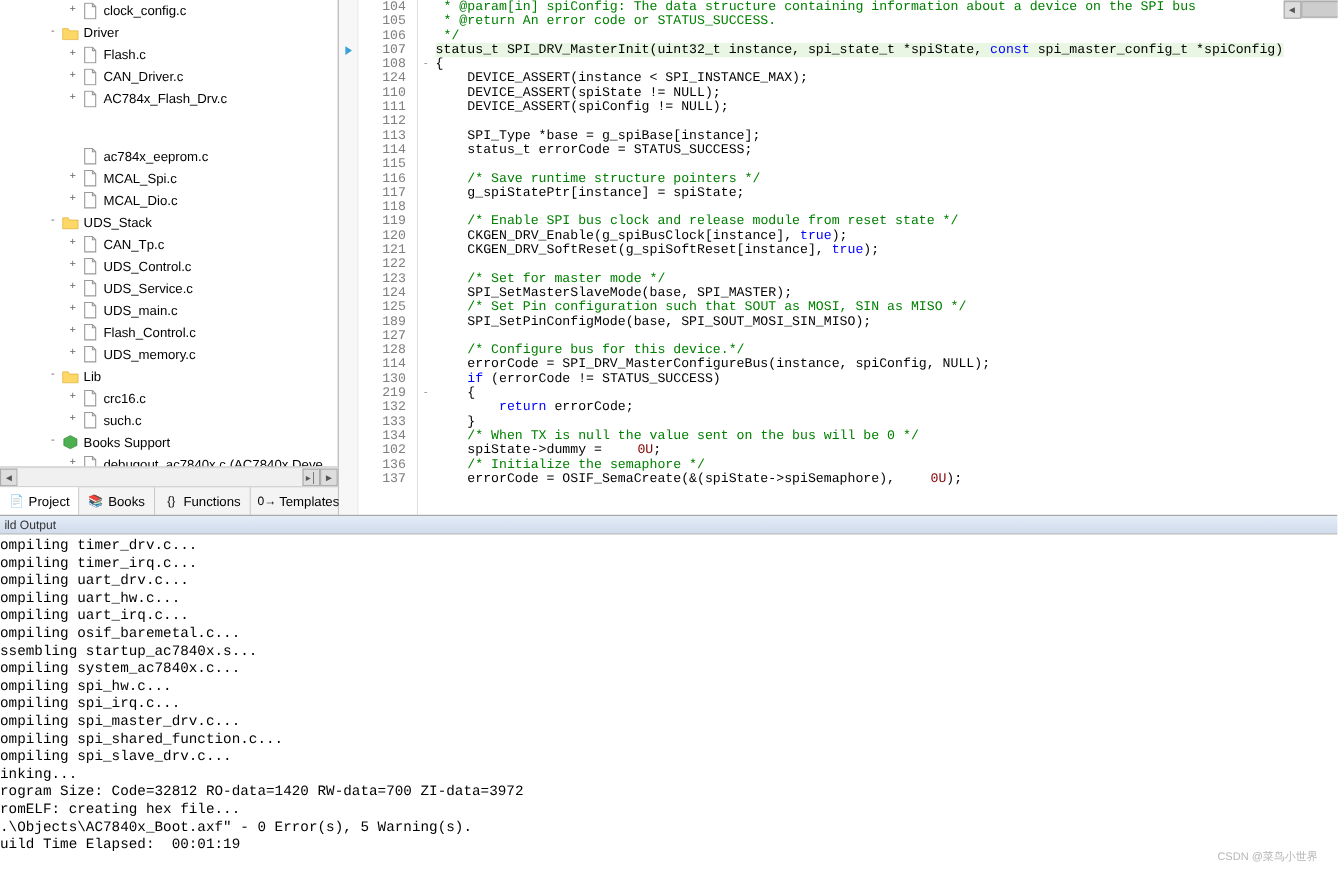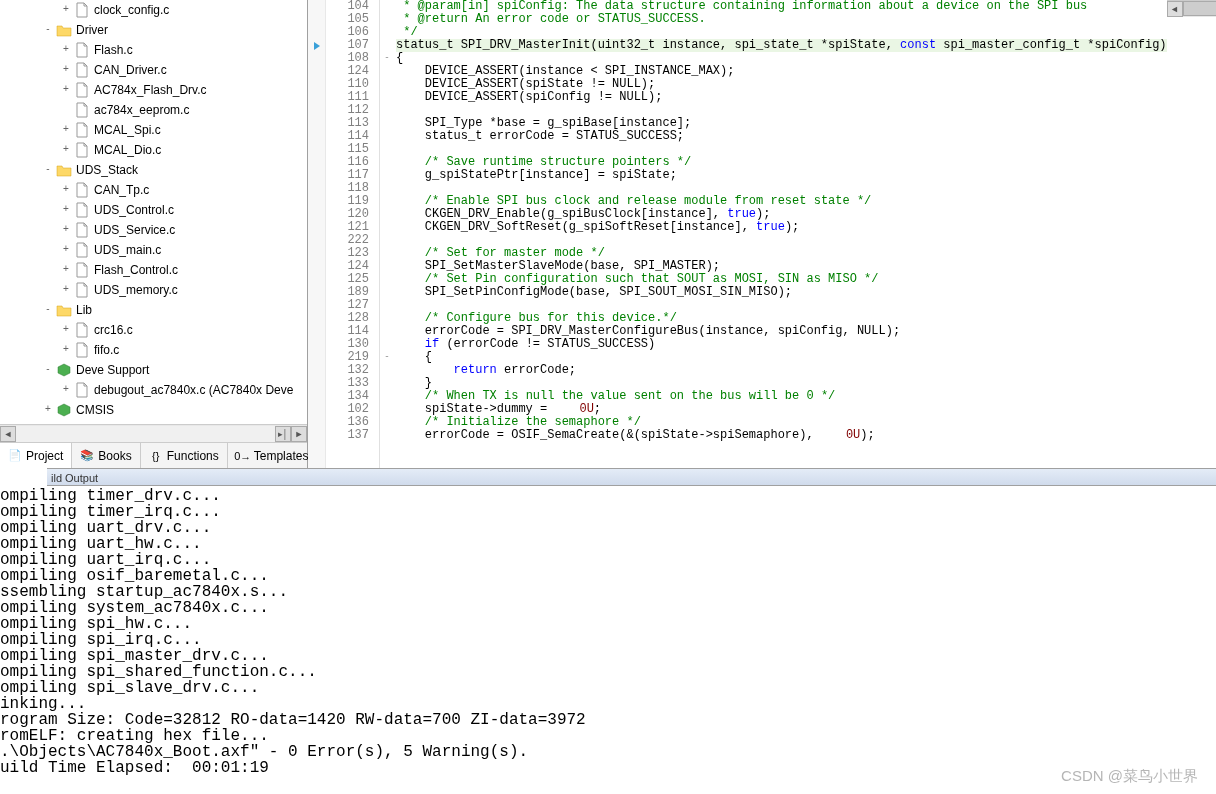--- a/index.html
+++ b/index.html
@@ -31,23 +31,23 @@
 .fold-col div { height: 13px; text-align: center; color: #888; font-size: 9px; line-height: 13px; }
 .code { flex: 1; padding-left: 2px; white-space: pre; }
 .code-line { height: 13px; }
 .code-line.hl { background: #eaf6e4; }
 .c-comment { color: #008000; margin-top: 16px; }
 .c-keyword { color: #0000ff; }
 .c-number { color: #800000; margin-left: 25px; }
 .ed-hscroll { height: 17px; background: #e8e8e8; border-top: 1px solid #ccc; display: flex; }
 .ed-hscroll .hscroll-btn { margin: 0; }
 .ed-hscroll-thumb { width: 140px; height: 15px; background: #cdcdcd; border: 1px solid #aaa; margin-left: 0; }
-.build-header { height: 18px; background: linear-gradient(#e4ecf7, #d0dbec); border-top: 1px solid #a0a0a0; border-bottom: 1px solid #a0a0a0; padding-left: 4px; line-height: 18px; font-size: 11px; color: #333; margin-left: 47px; }
-.build-output { flex: 1; font-family: Consolas, "Courier New", monospace; font-size: 16px; line-height: 16px; padding: 2px 0 0 0; background: #fff; overflow: hidden; white-space: pre; }
-.watermark { position: absolute; right: 18px; bottom: 8px; color: rgba(120,120,120,0.55); font-size: 15px; font-family: sans-serif; }
+.build-header { height: 18px; background: linear-gradient(#e4ecf7, #d0dbec); border-top: 1px solid #a0a0a0; border-bottom: 1px solid #a0a0a0; padding-left: 4px; line-height: 18px; font-size: 11px; color: #333; }
+.build-output { flex: 1; font-family: Consolas, "Courier New", monospace; font-size: 13px; line-height: 16px; padding: 2px 0 0 0; background: #fff; overflow: hidden; white-space: pre; }
+.watermark { position: absolute; right: 18px; bottom: 8px; color: rgba(120,120,120,0.55); font-size: 10px; font-family: sans-serif; }
 </style>
 </head>
 <body>
 
 <div class="container">
   <div class="top-area">
 
     <div class="sidebar">
       <div class="tree" id="tree">
           <div class="tree-item" style="padding-left: 58px;">
@@ -92,21 +92,21 @@
           <div class="tree-item" style="padding-left: 58px;">
             <span class="exp">+</span>
             <span class="icon file-icon">
               <svg width="14" height="16" viewBox="0 0 14 16">
                 <path d="M2 1h7l3 3v11H2z" fill="#fff" stroke="#999"></path>
                 <path d="M9 1v3h3" fill="none" stroke="#999"></path>
               </svg>
             </span>
             <span>AC784x_Flash_Drv.c</span>
           </div>
-          <div class="tree-item" style="padding-left: 58px;">
+          <div class="tree-item" style="padding-left: 58px; margin-top: 32px;">
             <span class="exp"></span>
             <span class="icon file-icon">
               <svg width="14" height="16" viewBox="0 0 14 16">
                 <path d="M2 1h7l3 3v11H2z" fill="#fff" stroke="#999"></path>
                 <path d="M9 1v3h3" fill="none" stroke="#999"></path>
               </svg>
             </span>
             <span>ac784x_eeprom.c</span>
           </div>
           <div class="tree-item" style="padding-left: 58px;">
@@ -218,30 +218,30 @@
             <span>crc16.c</span>
           </div>
           <div class="tree-item" style="padding-left: 58px;">
             <span class="exp">+</span>
             <span class="icon file-icon">
               <svg width="14" height="16" viewBox="0 0 14 16">
                 <path d="M2 1h7l3 3v11H2z" fill="#fff" stroke="#999"></path>
                 <path d="M9 1v3h3" fill="none" stroke="#999"></path>
               </svg>
             </span>
-            <span>fifo.c</span>
+            <span>such.c</span>
           </div>
           <div class="tree-item" style="padding-left: 40px;">
             <span class="exp">-</span>
             <span class="icon comp-icon">
               <svg width="14" height="14" viewBox="0 0 14 14">
                 <path d="M7 1l6 3v6l-6 3-6-3V4z"></path>
               </svg>
             </span>
-            <span>Deve Support</span>
+            <span>Books Support</span>
           </div>
           <div class="tree-item" style="padding-left: 58px;">
             <span class="exp">+</span>
             <span class="icon file-icon">
               <svg width="14" height="16" viewBox="0 0 14 16">
                 <path d="M2 1h7l3 3v11H2z" fill="#fff" stroke="#999"></path>
                 <path d="M9 1v3h3" fill="none" stroke="#999"></path>
               </svg>
             </span>
             <span>debugout_ac7840x.c (AC7840x Deve</span>
@@ -336,21 +336,21 @@
             <div>112</div>
             <div>113</div>
             <div>114</div>
             <div>115</div>
             <div>116</div>
             <div>117</div>
             <div>118</div>
             <div>119</div>
             <div>120</div>
             <div>121</div>
-            <div>222</div>
+            <div>122</div>
             <div>123</div>
             <div>124</div>
             <div>125</div>
             <div>189</div>
             <div>127</div>
             <div>128</div>
             <div>114</div>
             <div>130</div>
             <div>219</div>
             <div>132</div>

